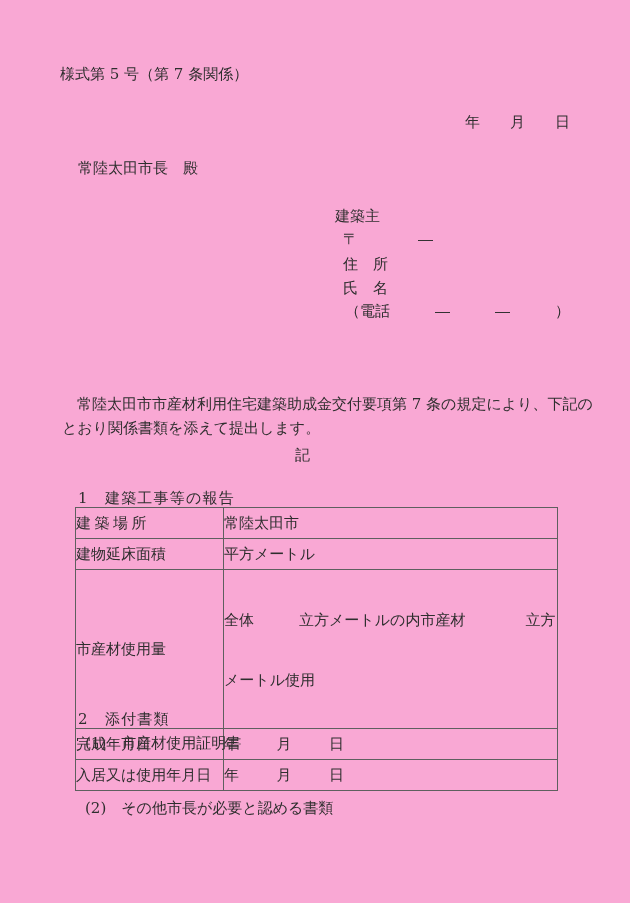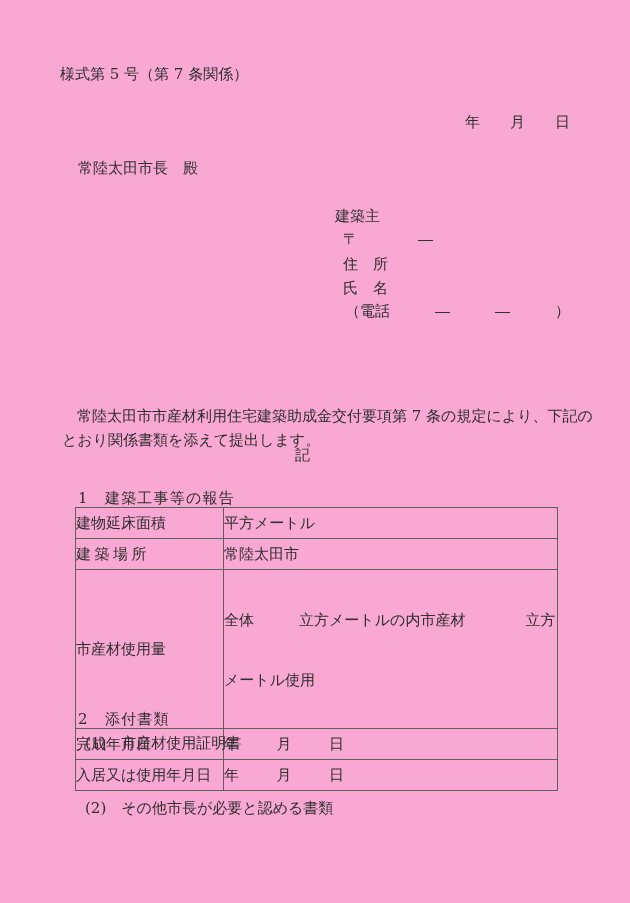--- a/index.html
+++ b/index.html
@@ -18,21 +18,21 @@
   }
   .abs {
     position:absolute;
     white-space:pre;
     line-height:20px;
   }
   .doc-title {
     letter-spacing:12.5px;
     white-space:pre;
   }
-  .para-line { line-height:20px;margin-top:12px; }
+  .para-line { line-height:20px; }
   .ls-slight { letter-spacing:1.2px; }
 
   table.report {
     position:absolute;
     left:75px; top:507px;
     width:483px;
     border-collapse:collapse;
     table-layout:fixed;
     font-size:15px;
     color:#2e2e2e;
@@ -81,26 +81,26 @@
 
   <div class="abs para-line" style="left:62px; top:418px;">とおり関係書類を添えて提出します。</div>
 
   <div class="abs" style="left:295px; top:445px;">記</div>
 
   <div class="abs ls-slight" style="left:78px; top:488px;">1　建築工事等の報告</div>
 
   <table class="report">
     <tbody>
       <tr class="r-std">
+        <td class="c-label ls-wide">建築場所</td>
+        <td class="c-value">常陸太田市</td>
+      </tr>
+      <tr class="r-std">
         <td class="c-label">建物延床面積</td>
         <td class="c-value v-sqm">平方メートル</td>
-      </tr>
-      <tr class="r-std">
-        <td class="c-label ls-wide">建築場所</td>
-        <td class="c-value">常陸太田市</td>
       </tr>
       <tr class="r-tall">
         <td class="c-label">市産材使用量</td>
         <td class="c-value v-usage">
           <div class="vline">全体　　　立方メートルの内市産材　　　　立方</div>
           <div class="vline">メートル使用</div>
         </td>
       </tr>
       <tr class="r-std">
         <td class="c-label">完成年月日</td>

